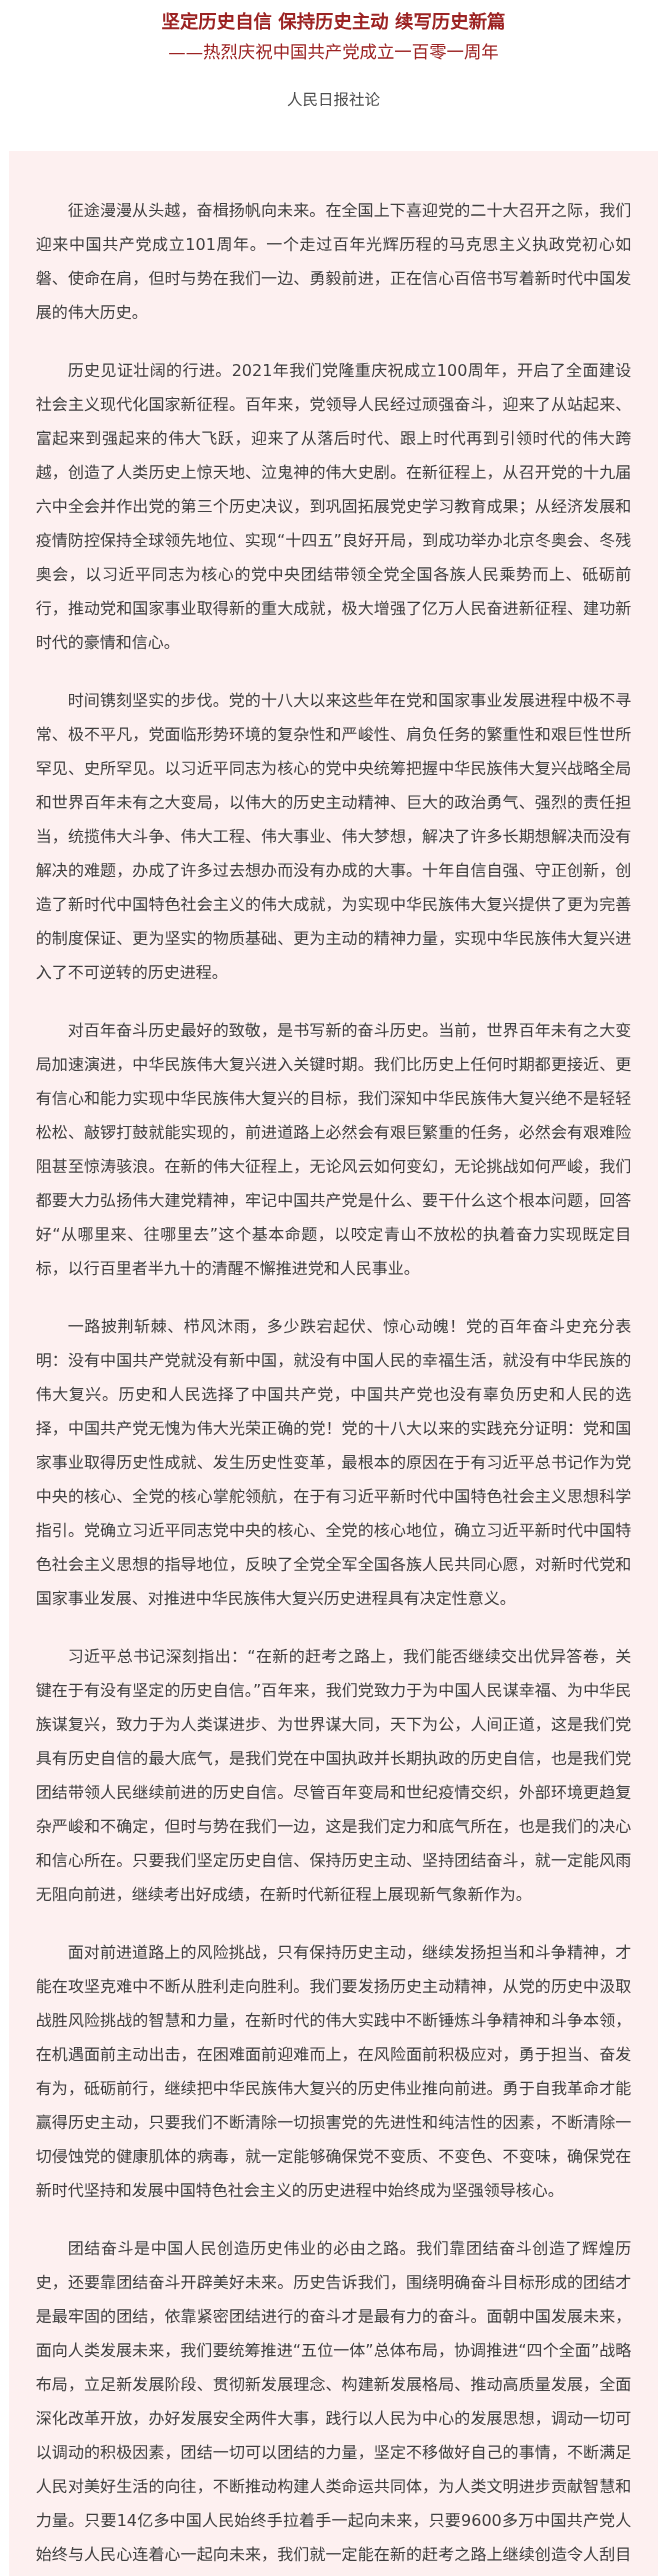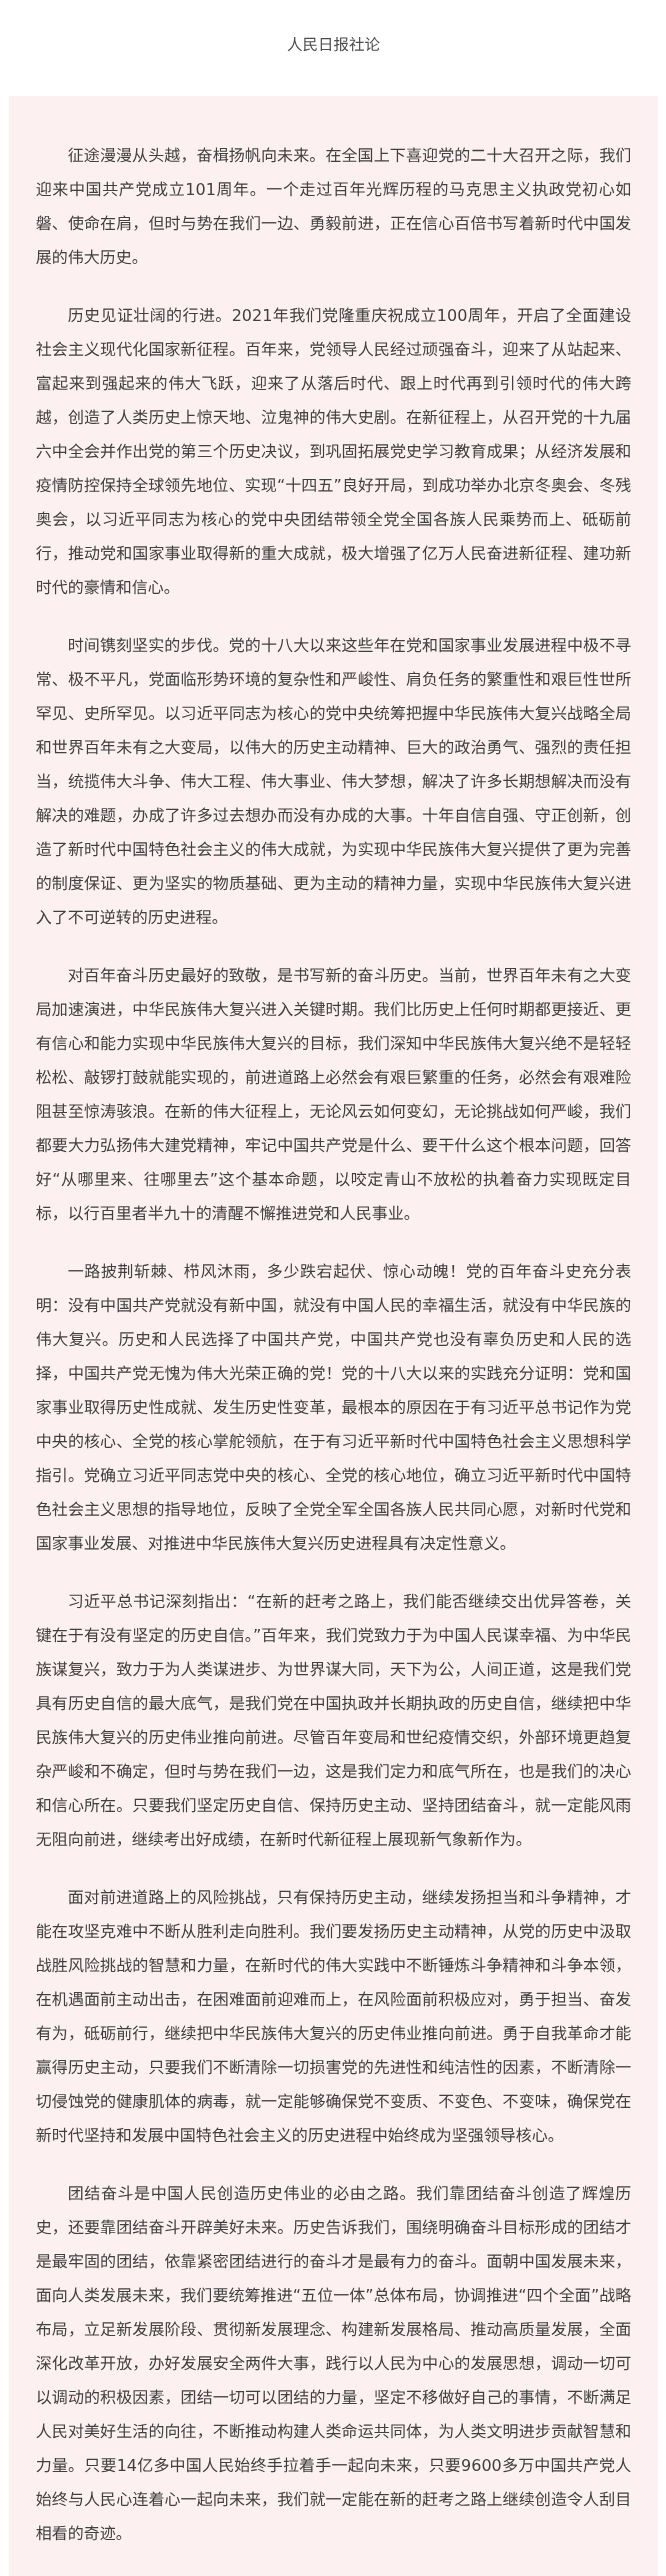--- a/index.html
+++ b/index.html
@@ -57,29 +57,31 @@
   .article-panel p:last-child {
     margin-bottom: 0;
   }
 </style>
 </head>
 <body>
 
 <div class="page">
 
   <div class="article-header">
+    <h1 class="article-title">坚定历史自信 保持历史主动 续写历史新篇</h1>
+    <h2 class="article-subtitle">——热烈庆祝中国共产党成立一百零一周年</h2>
     <div class="article-byline">人民日报社论</div>
   </div>
 
   <div class="article-panel">
     <p>征途漫漫从头越，奋楫扬帆向未来。在全国上下喜迎党的二十大召开之际，我们迎来中国共产党成立101周年。一个走过百年光辉历程的马克思主义执政党初心如磐、使命在肩，但时与势在我们一边、勇毅前进，正在信心百倍书写着新时代中国发展的伟大历史。</p>
     <p>历史见证壮阔的行进。2021年我们党隆重庆祝成立100周年，开启了全面建设社会主义现代化国家新征程。百年来，党领导人民经过顽强奋斗，迎来了从站起来、富起来到强起来的伟大飞跃，迎来了从落后时代、跟上时代再到引领时代的伟大跨越，创造了人类历史上惊天地、泣鬼神的伟大史剧。在新征程上，从召开党的十九届六中全会并作出党的第三个历史决议，到巩固拓展党史学习教育成果；从经济发展和疫情防控保持全球领先地位、实现“十四五”良好开局，到成功举办北京冬奥会、冬残奥会，以习近平同志为核心的党中央团结带领全党全国各族人民乘势而上、砥砺前行，推动党和国家事业取得新的重大成就，极大增强了亿万人民奋进新征程、建功新时代的豪情和信心。</p>
     <p>时间镌刻坚实的步伐。党的十八大以来这些年在党和国家事业发展进程中极不寻常、极不平凡，党面临形势环境的复杂性和严峻性、肩负任务的繁重性和艰巨性世所罕见、史所罕见。以习近平同志为核心的党中央统筹把握中华民族伟大复兴战略全局和世界百年未有之大变局，以伟大的历史主动精神、巨大的政治勇气、强烈的责任担当，统揽伟大斗争、伟大工程、伟大事业、伟大梦想，解决了许多长期想解决而没有解决的难题，办成了许多过去想办而没有办成的大事。十年自信自强、守正创新，创造了新时代中国特色社会主义的伟大成就，为实现中华民族伟大复兴提供了更为完善的制度保证、更为坚实的物质基础、更为主动的精神力量，实现中华民族伟大复兴进入了不可逆转的历史进程。</p>
     <p>对百年奋斗历史最好的致敬，是书写新的奋斗历史。当前，世界百年未有之大变局加速演进，中华民族伟大复兴进入关键时期。我们比历史上任何时期都更接近、更有信心和能力实现中华民族伟大复兴的目标，我们深知中华民族伟大复兴绝不是轻轻松松、敲锣打鼓就能实现的，前进道路上必然会有艰巨繁重的任务，必然会有艰难险阻甚至惊涛骇浪。在新的伟大征程上，无论风云如何变幻，无论挑战如何严峻，我们都要大力弘扬伟大建党精神，牢记中国共产党是什么、要干什么这个根本问题，回答好“从哪里来、往哪里去”这个基本命题，以咬定青山不放松的执着奋力实现既定目标，以行百里者半九十的清醒不懈推进党和人民事业。</p>
     <p>一路披荆斩棘、栉风沐雨，多少跌宕起伏、惊心动魄！党的百年奋斗史充分表明：没有中国共产党就没有新中国，就没有中国人民的幸福生活，就没有中华民族的伟大复兴。历史和人民选择了中国共产党，中国共产党也没有辜负历史和人民的选择，中国共产党无愧为伟大光荣正确的党！党的十八大以来的实践充分证明：党和国家事业取得历史性成就、发生历史性变革，最根本的原因在于有习近平总书记作为党中央的核心、全党的核心掌舵领航，在于有习近平新时代中国特色社会主义思想科学指引。党确立习近平同志党中央的核心、全党的核心地位，确立习近平新时代中国特色社会主义思想的指导地位，反映了全党全军全国各族人民共同心愿，对新时代党和国家事业发展、对推进中华民族伟大复兴历史进程具有决定性意义。</p>
-    <p>习近平总书记深刻指出：“在新的赶考之路上，我们能否继续交出优异答卷，关键在于有没有坚定的历史自信。”百年来，我们党致力于为中国人民谋幸福、为中华民族谋复兴，致力于为人类谋进步、为世界谋大同，天下为公，人间正道，这是我们党具有历史自信的最大底气，是我们党在中国执政并长期执政的历史自信，继续把中华民族伟大复兴的历史伟业推向前进。尽管百年变局和世纪疫情交织，外部环境更趋复杂严峻和不确定，但时与势在我们一边，这是我们定力和底气所在，也是我们的决心和信心所在。只要我们坚定历史自信、保持历史主动、坚持团结奋斗，就一定能风雨无阻向前进，继续考出好成绩，在新时代新征程上展现新气象新作为。</p>
+    <p>习近平总书记深刻指出：“在新的赶考之路上，我们能否继续交出优异答卷，关键在于有没有坚定的历史自信。”百年来，我们党致力于为中国人民谋幸福、为中华民族谋复兴，致力于为人类谋进步、为世界谋大同，天下为公，人间正道，这是我们党具有历史自信的最大底气，是我们党在中国执政并长期执政的历史自信，也是我们党团结带领人民继续前进的历史自信。尽管百年变局和世纪疫情交织，外部环境更趋复杂严峻和不确定，但时与势在我们一边，这是我们定力和底气所在，也是我们的决心和信心所在。只要我们坚定历史自信、保持历史主动、坚持团结奋斗，就一定能风雨无阻向前进，继续考出好成绩，在新时代新征程上展现新气象新作为。</p>
     <p>面对前进道路上的风险挑战，只有保持历史主动，继续发扬担当和斗争精神，才能在攻坚克难中不断从胜利走向胜利。我们要发扬历史主动精神，从党的历史中汲取战胜风险挑战的智慧和力量，在新时代的伟大实践中不断锤炼斗争精神和斗争本领，在机遇面前主动出击，在困难面前迎难而上，在风险面前积极应对，勇于担当、奋发有为，砥砺前行，继续把中华民族伟大复兴的历史伟业推向前进。勇于自我革命才能赢得历史主动，只要我们不断清除一切损害党的先进性和纯洁性的因素，不断清除一切侵蚀党的健康肌体的病毒，就一定能够确保党不变质、不变色、不变味，确保党在新时代坚持和发展中国特色社会主义的历史进程中始终成为坚强领导核心。</p>
     <p>团结奋斗是中国人民创造历史伟业的必由之路。我们靠团结奋斗创造了辉煌历史，还要靠团结奋斗开辟美好未来。历史告诉我们，围绕明确奋斗目标形成的团结才是最牢固的团结，依靠紧密团结进行的奋斗才是最有力的奋斗。面朝中国发展未来，面向人类发展未来，我们要统筹推进“五位一体”总体布局，协调推进“四个全面”战略布局，立足新发展阶段、贯彻新发展理念、构建新发展格局、推动高质量发展，全面深化改革开放，办好发展安全两件大事，践行以人民为中心的发展思想，调动一切可以调动的积极因素，团结一切可以团结的力量，坚定不移做好自己的事情，不断满足人民对美好生活的向往，不断推动构建人类命运共同体，为人类文明进步贡献智慧和力量。只要14亿多中国人民始终手拉着手一起向未来，只要9600多万中国共产党人始终与人民心连着心一起向未来，我们就一定能在新的赶考之路上继续创造令人刮目相看的奇迹。</p>
 
   </div>
 
 </div>
 
 
 </body></html>

